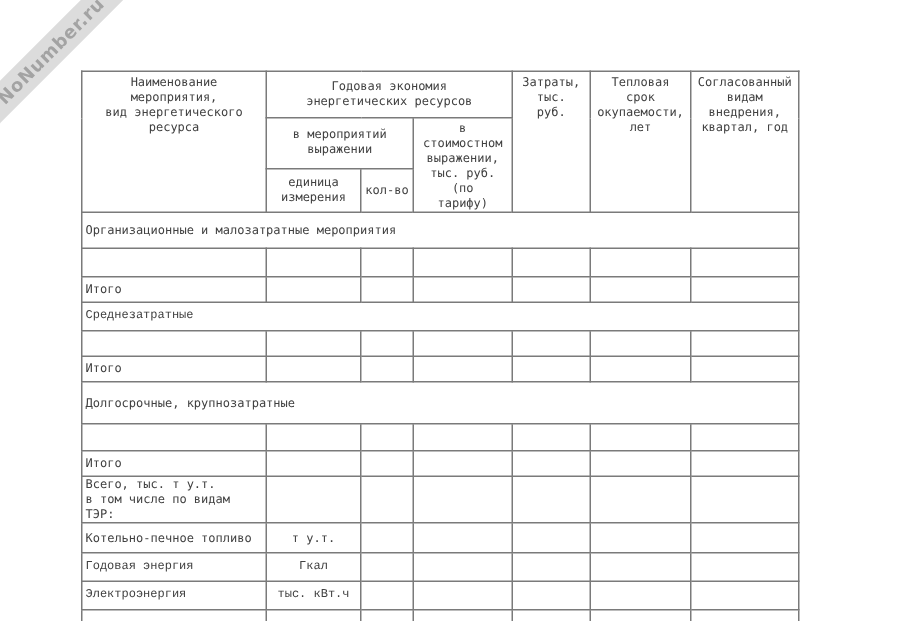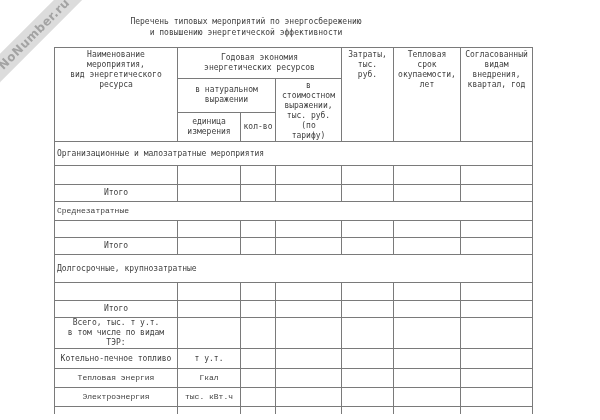--- a/index.html
+++ b/index.html
@@ -39,44 +39,40 @@
   }
   table.form td{
     border:1px solid var(--border,#7a7a7a);
     padding:0 2px;vertical-align:middle;overflow:hidden;
   }
   .pre{white-space:pre-line;}
   .hc{text-align:center;}
   .vt{vertical-align:top !important;padding-top:2px !important;}
   .vm{vertical-align:middle !important;}
   .sec{text-align:left;}
-  .lbl{text-align:center;}
+  .lbl{text-align:left;}
   .unit{text-align:center;}
   tr.stub td{border-bottom:none;}
 
   tr.rh31{height:31px;} tr.rh30{height:30px;} tr.rh26{height:26px;}
   tr.rh25{height:28px;} tr.rh24{height:24px;} tr.rh20{height:20px;}
   tr.rh19{height:19px;font-family:Liberation Mono, monospace;} tr.rh18{height:18px;} tr.rh17{height:17px;}
   tr.rh8{height:7px;}
 </style>
 </head>
 <body>
 
 <div class="page">
 
   <div class="watermark">
     <div class="ribbon">
       <span>NoNumber.ru</span>
     </div>
   </div>
 
-  <div class="title">
-    <div>Перечень типовых мероприятий по энергосбережению</div>
-    <div>и повышению энергетической эффективности</div>
-  </div>
 
   <table class="form">
     <colgroup>
       <col style="width:123px">
         <col style="width:63px">
         <col style="width:35px">
       <col style="width:66px">
         <col style="width:52px">
         <col style="width:67px">
       <col style="width:72px">
@@ -94,21 +90,21 @@
 руб.</td>
         <td rowspan="3" class="pre hc vt">Тепловая срок
 окупаемости,
 лет</td>
         <td rowspan="3" class="pre hc vt">Согласованный
 видам
 внедрения,
 квартал, год</td>
       </tr>
       <tr class="rh30">
-        <td colspan="2" class="pre hc vm">в натуральном
+        <td colspan="2" class="pre hc vm">в мероприятий
 выражении</td>
         <td rowspan="2" class="pre hc vt">в стоимостном
 выражении,
 тыс. руб. (по
 тарифу)</td>
       </tr>
       <tr class="rh26">
         <td class="pre hc vm">единица
 измерения</td>
         <td class="pre hc vm">кол-во</td>
@@ -194,21 +190,21 @@
       <tr class="rh20">
         <td class="lbl">Котельно-печное топливо</td>
         <td class="unit">т у.т.</td>
         <td></td>
           <td></td>
           <td></td>
           <td></td>
           <td></td>
       </tr>
       <tr class="rh19">
-        <td class="lbl">Тепловая энергия</td>
+        <td class="lbl">Годовая энергия</td>
         <td class="unit">Гкал</td>
         <td></td>
           <td></td>
           <td></td>
           <td></td>
           <td></td>
       </tr>
       <tr class="rh19">
         <td class="lbl">Электроэнергия</td>
         <td class="unit">тыс. кВт.ч</td>

